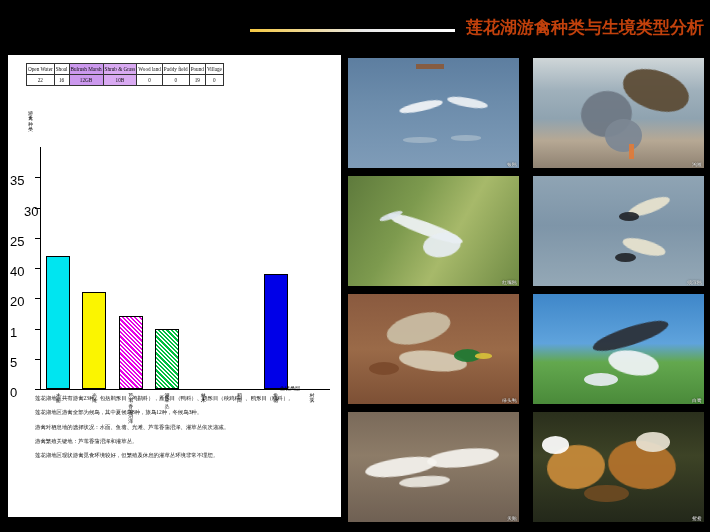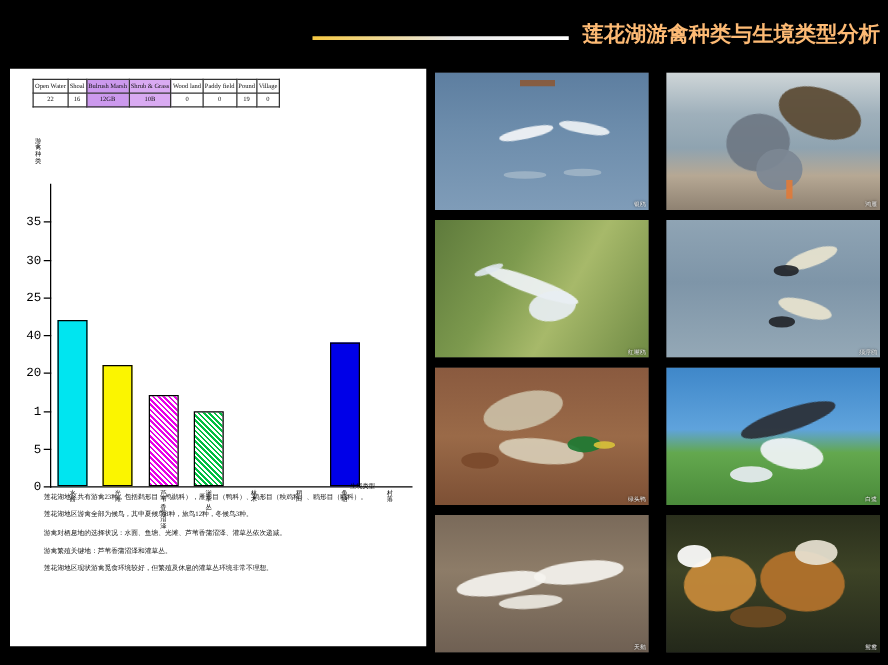--- a/index.html
+++ b/index.html
@@ -22,21 +22,21 @@
     color: #f5c842;
     text-shadow: 0 0 2px #a37a10;
     white-space: nowrap;
   }
   .title-rule {
     position: absolute; left: 250px; top: 29px; width: 205px; height: 3px;
     background: linear-gradient(to right, #f5c842 0%, #e8e8e8 55%, #ffffff 100%);
   }
   .title-sub {
     position: absolute; right: 6px; top: 16px;
-    font-size: 17px; font-weight: bold; color: #fdba74;
+    font-size: 17px; font-weight: bold; color: #c2410c;
     white-space: nowrap;
   }
 
   
   .left-panel {
     position: absolute; left: 8px; top: 55px;
     width: 333px; height: 462px;
     background: #ffffff;
   }
 
@@ -77,22 +77,22 @@
   }
   .axis-h {
     position: absolute; left: 32px; top: 286px;
     width: 290px; height: 1.2px; background: #000;
   }
   .ytick {
     position: absolute; left: 27px; width: 6px; height: 1px; background:#000;
   }
   .ytick-lbl {
     position: absolute; right: 0; width: 24px;
-    font-size: 10px; color: #000; text-align: right;
-    font-family: Liberation Mono, monospace;
+    font-size: 13px; color: #000; text-align: left;
+    font-family: Liberation Sans, sans-serif;
   }
   .bar {
     position: absolute; bottom: 0; width: 24px;
     border: 0.8px solid #000;
   }
   .bars-layer { position:absolute; left:32px; top:44px; width:290px; height:242px; }
   .xlabels { position:absolute; left:32px; top:290px; width:290px; height:44px; }
   .xlbl {
     position: absolute; top: 0; width: 9px;
     font-size: 5px; line-height: 1.05; color:#000;
@@ -189,21 +189,21 @@
           <div class="ytick-lbl" style="position: absolute; left: 2px; width: 23px; top: 251.75px;">5</div>
           <div class="ytick" style="top: 225.5px;"></div>
           <div class="ytick-lbl" style="position: absolute; left: 2px; width: 23px; top: 221.5px;">1</div>
           <div class="ytick" style="top: 195.25px;"></div>
           <div class="ytick-lbl" style="position: absolute; left: 2px; width: 23px; top: 191.25px;">20</div>
           <div class="ytick" style="top: 165px;"></div>
           <div class="ytick-lbl" style="position: absolute; left: 2px; width: 23px; top: 161px;">40</div>
           <div class="ytick" style="top: 134.75px;"></div>
           <div class="ytick-lbl" style="position: absolute; left: 2px; width: 23px; top: 130.75px;">25</div>
           <div class="ytick" style="top: 104.5px;"></div>
-          <div class="ytick-lbl" style="position: absolute; left: 2px; width: 23px; top: 100.5px;">30</div>
+          <div class="ytick-lbl" style="position: absolute; left: 16px; width: 23px; top: 100.5px;">30</div>
           <div class="ytick" style="top: 74.25px;"></div>
           <div class="ytick-lbl" style="position: absolute; left: 2px; width: 23px; top: 70.25px;">35</div>
         </div>
       <div class="bars-layer" id="bars">
           <div class="bar" style="left: 6.125px; height: 133.1px; background: rgb(0, 229, 240);"></div>
           <div class="bar" style="left: 42.375px; height: 96.8px; background: rgb(251, 245, 0);"></div>
           <div class="bar" style="left: 78.625px; height: 72.6px; background: repeating-linear-gradient(45deg, rgb(232, 0, 232) 0px, rgb(232, 0, 232) 1.5px, rgb(255, 255, 255) 1.5px, rgb(255, 255, 255) 3px);"></div>
           <div class="bar" style="left: 114.875px; height: 60.5px; background: repeating-linear-gradient(45deg, rgb(0, 192, 64) 0px, rgb(0, 192, 64) 1.5px, rgb(255, 255, 255) 1.5px, rgb(255, 255, 255) 3px);"></div>
           <div class="bar" style="left: 223.625px; height: 114.95px; background: rgb(0, 0, 232);"></div>
         </div>

